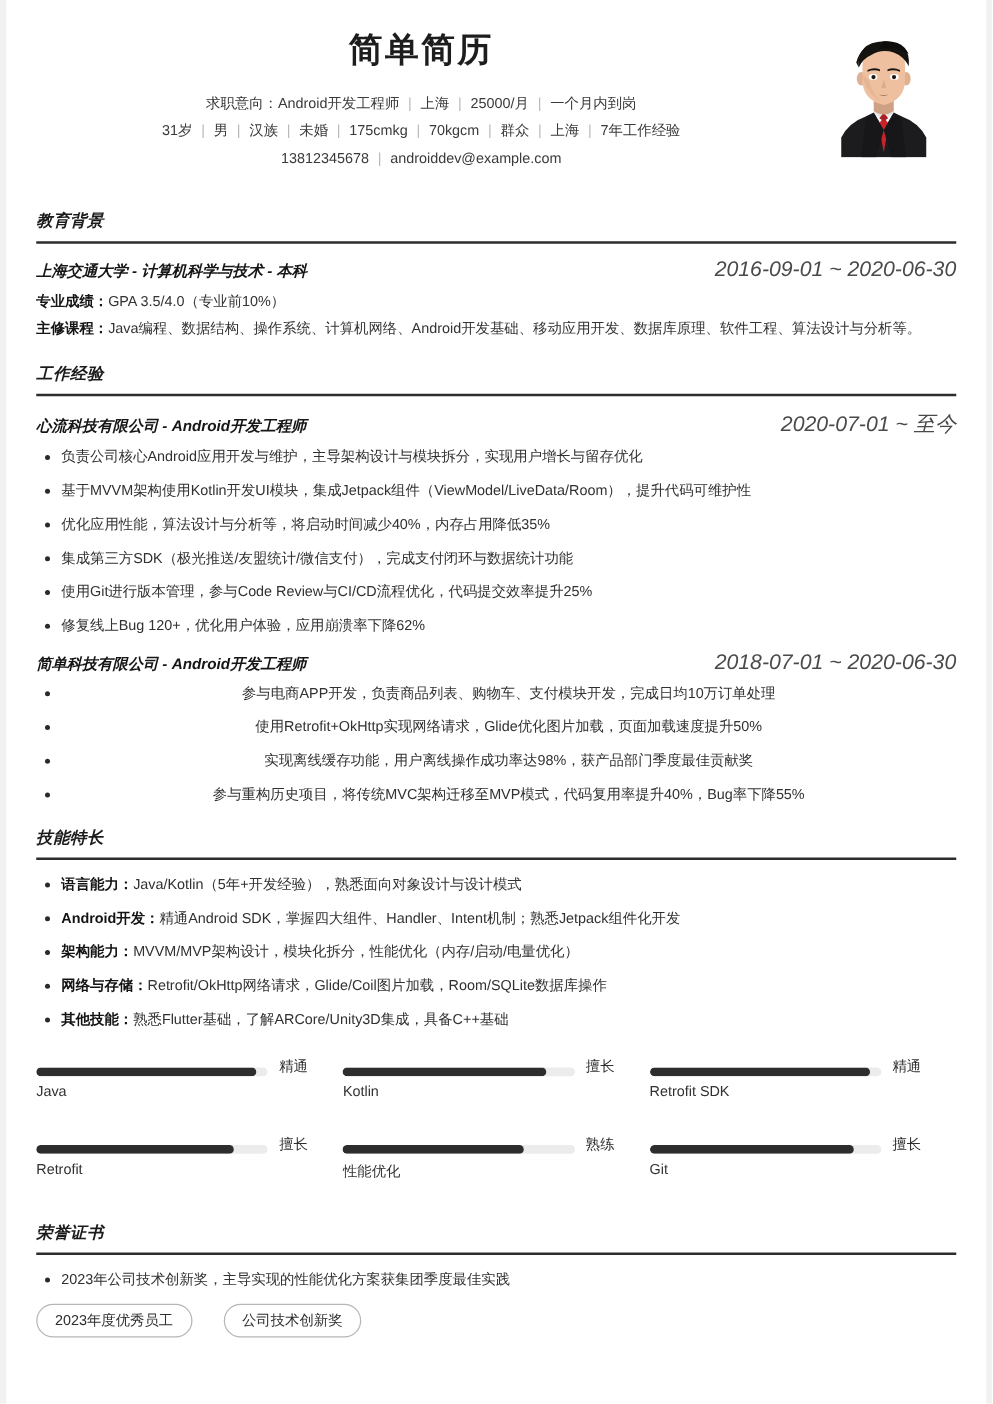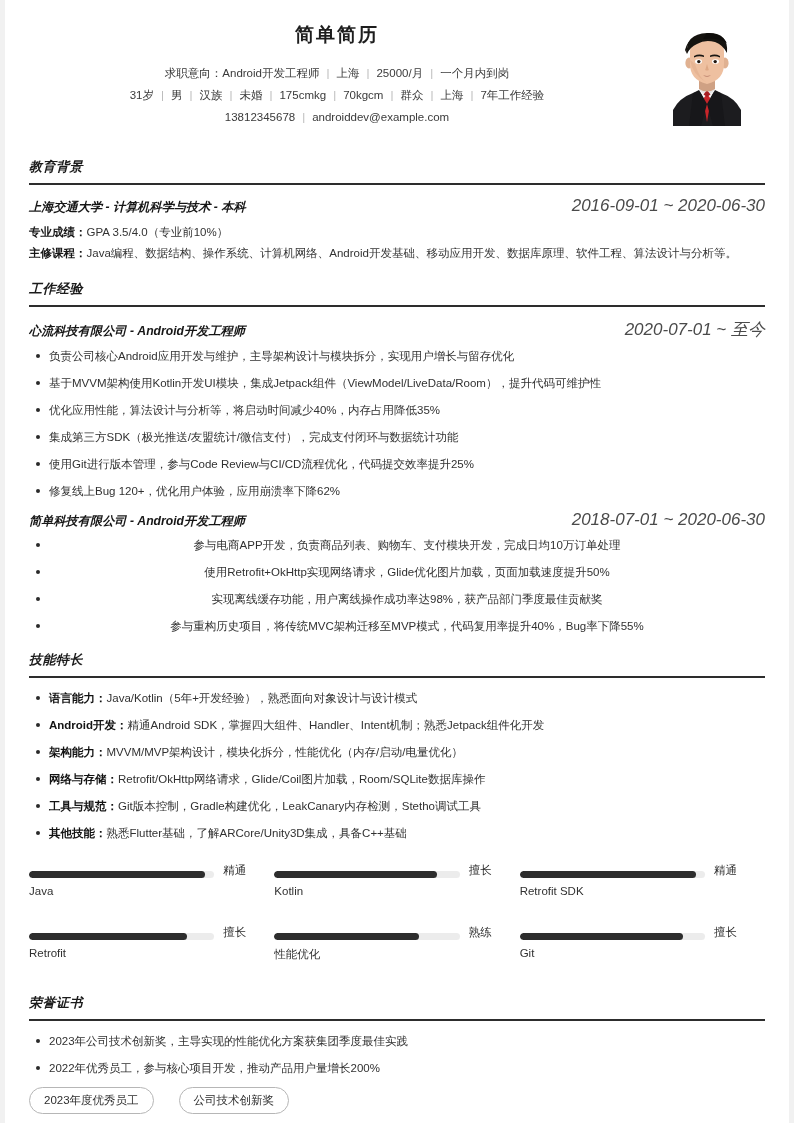--- a/index.html
+++ b/index.html
@@ -26,21 +26,21 @@
   .header {
     position: relative;
     padding-top: 22px;
     padding-bottom: 14px;
   }
   .header-inner {
     padding-right: 120px;
     text-align: center;
   }
   .resume-title {
-    font-size: 19px;
+    font-size: 27px;
     font-weight: bold;
     letter-spacing: 2px;
     color: #1d1d1d;
     margin-bottom: 14px;
   }
   .meta-row {
     font-size: 11.5px;
     color: #3a3a3a;
     line-height: 22px;
     white-space: nowrap;
@@ -287,21 +287,20 @@
     </div>
   </div>
 
   <div class="section">
     <div class="section-head">技能特长</div>
     <ul class="bullets">
       <li><b>语言能力：</b><span>Java/Kotlin（5年+开发经验），熟悉面向对象设计与设计模式</span></li>
       <li><b>Android开发：</b><span>精通Android SDK，掌握四大组件、Handler、Intent机制；熟悉Jetpack组件化开发</span></li>
       <li><b>架构能力：</b><span>MVVM/MVP架构设计，模块化拆分，性能优化（内存/启动/电量优化）</span></li>
       <li><b>网络与存储：</b><span>Retrofit/OkHttp网络请求，Glide/Coil图片加载，Room/SQLite数据库操作</span></li>
-      <li><b>工具与规范：</b><span>Git版本控制，Gradle构建优化，LeakCanary内存检测，Stetho调试工具</span></li>
       <li><b>其他技能：</b><span>熟悉Flutter基础，了解ARCore/Unity3D集成，具备C++基础</span></li>
     </ul>
 
     <div class="bars">
       <div class="bar-cell">
         <div class="bar-row">
           <div class="bar-track">
               <div class="bar-fill" style="width: 95%;"></div>
             </div>
           <div class="bar-level">精通</div>
@@ -353,21 +352,20 @@
         </div>
         <div class="bar-name">Git</div>
       </div>
     </div>
   </div>
 
   <div class="section">
     <div class="section-head">荣誉证书</div>
     <ul class="bullets">
       <li>2023年公司技术创新奖，主导实现的性能优化方案获集团季度最佳实践</li>
-      <li>2022年优秀员工，参与核心项目开发，推动产品用户量增长200%</li>
     </ul>
     <div class="tags">
       <span class="tag">2023年度优秀员工</span>
       <span class="tag">公司技术创新奖</span>
     </div>
   </div>
 
 </div>
 
 </body></html>

